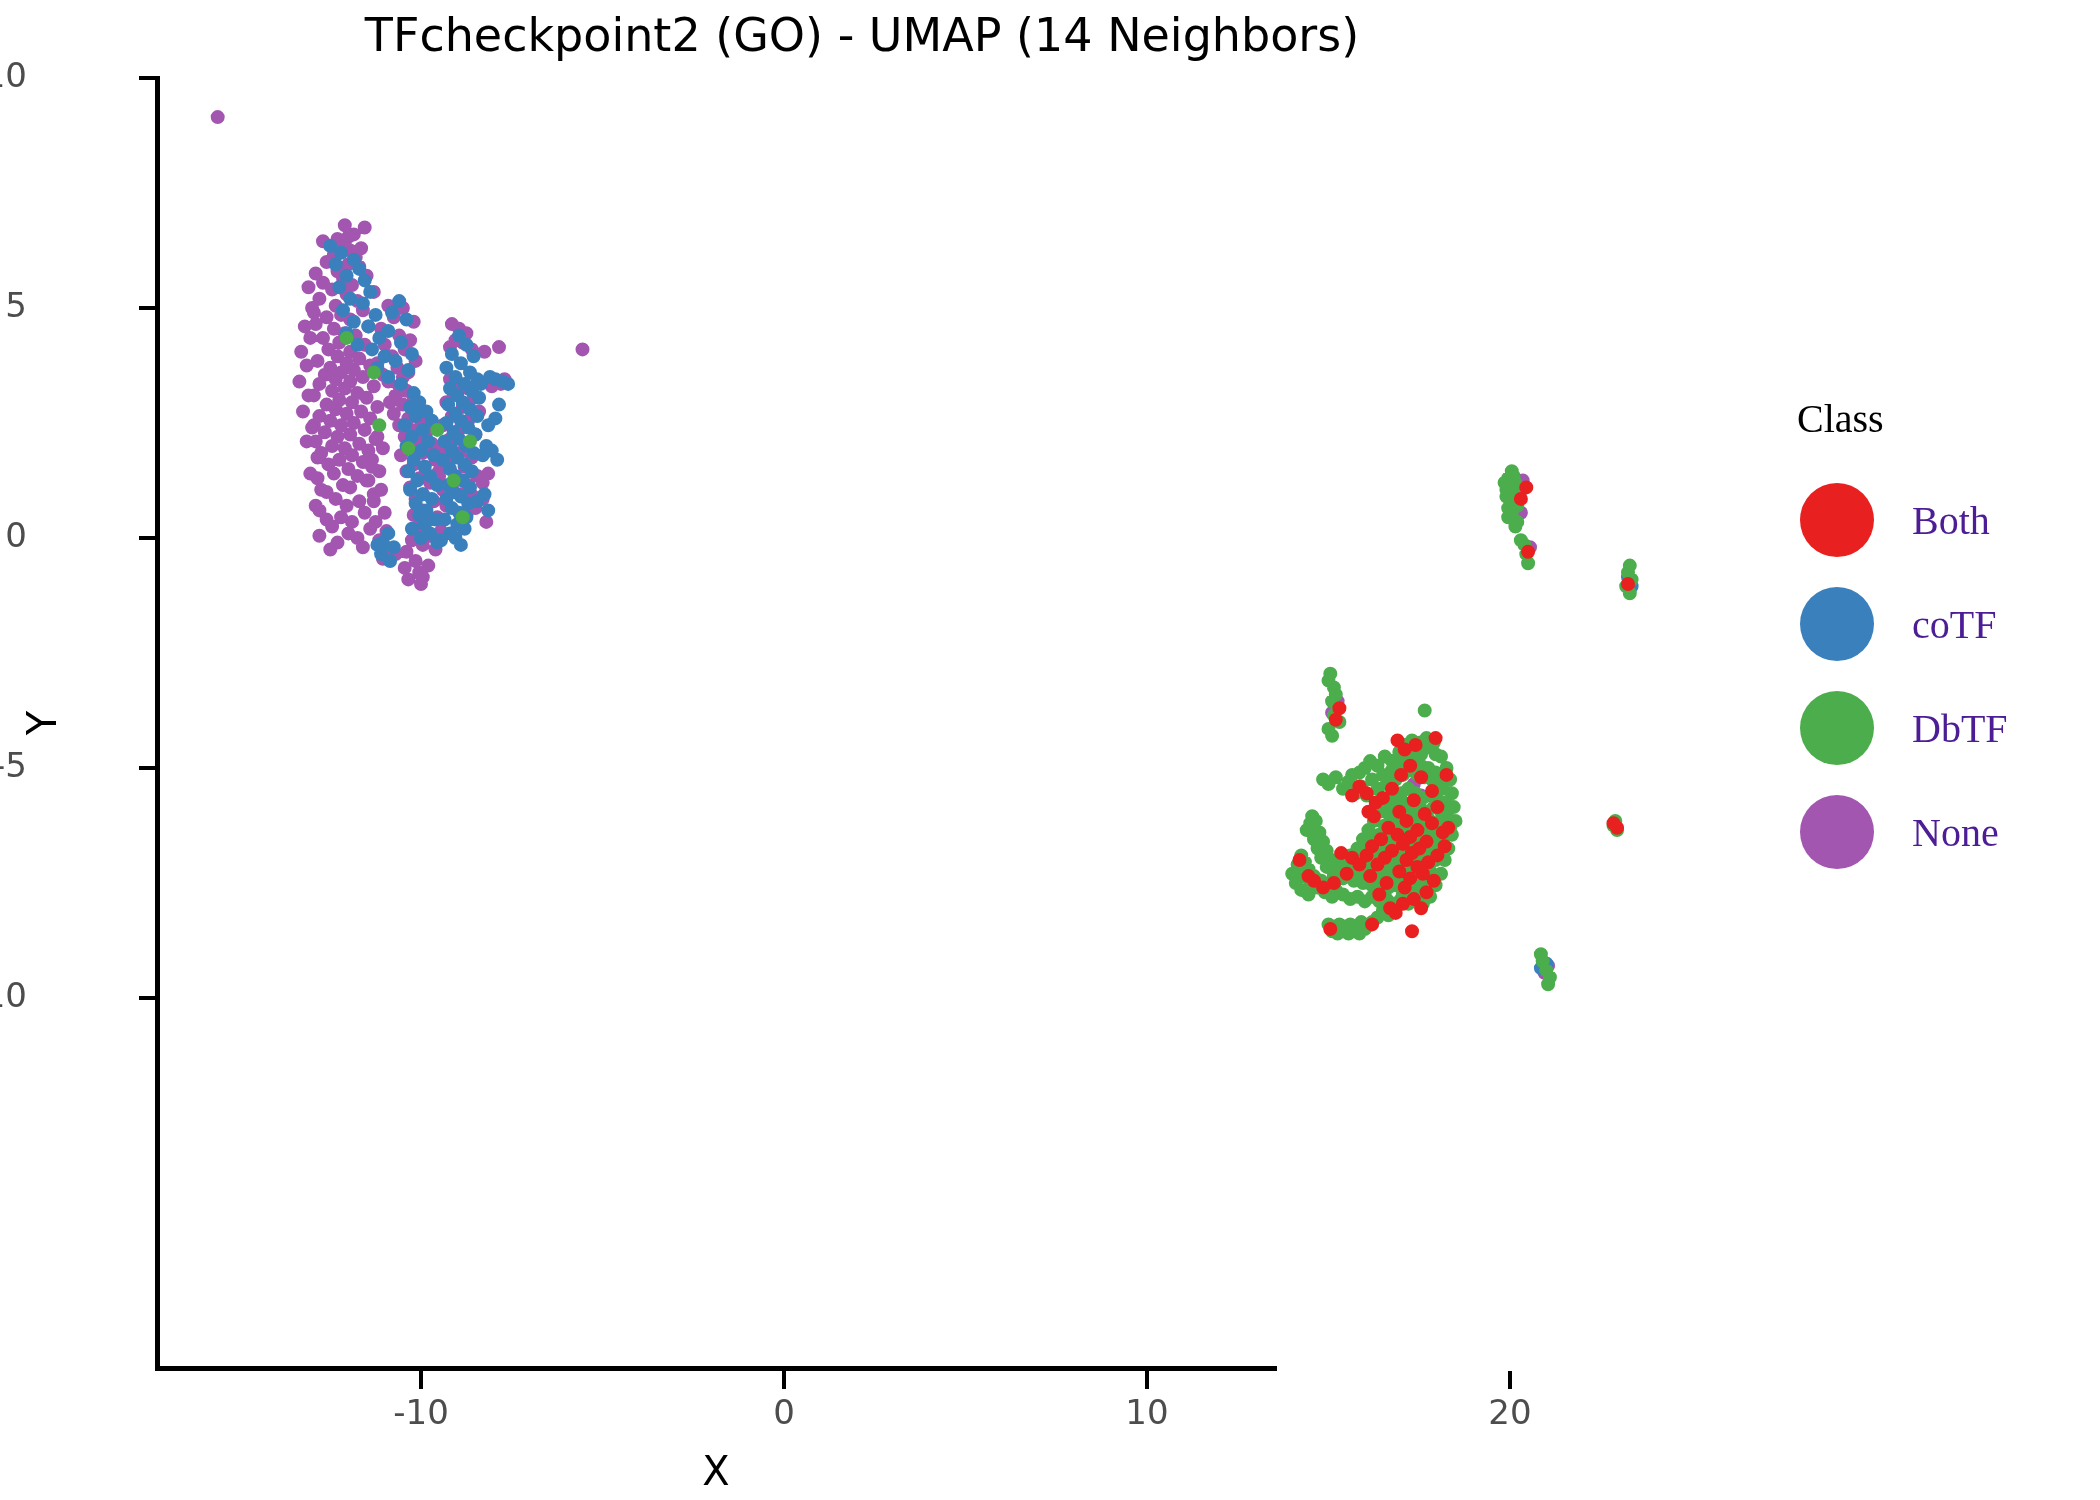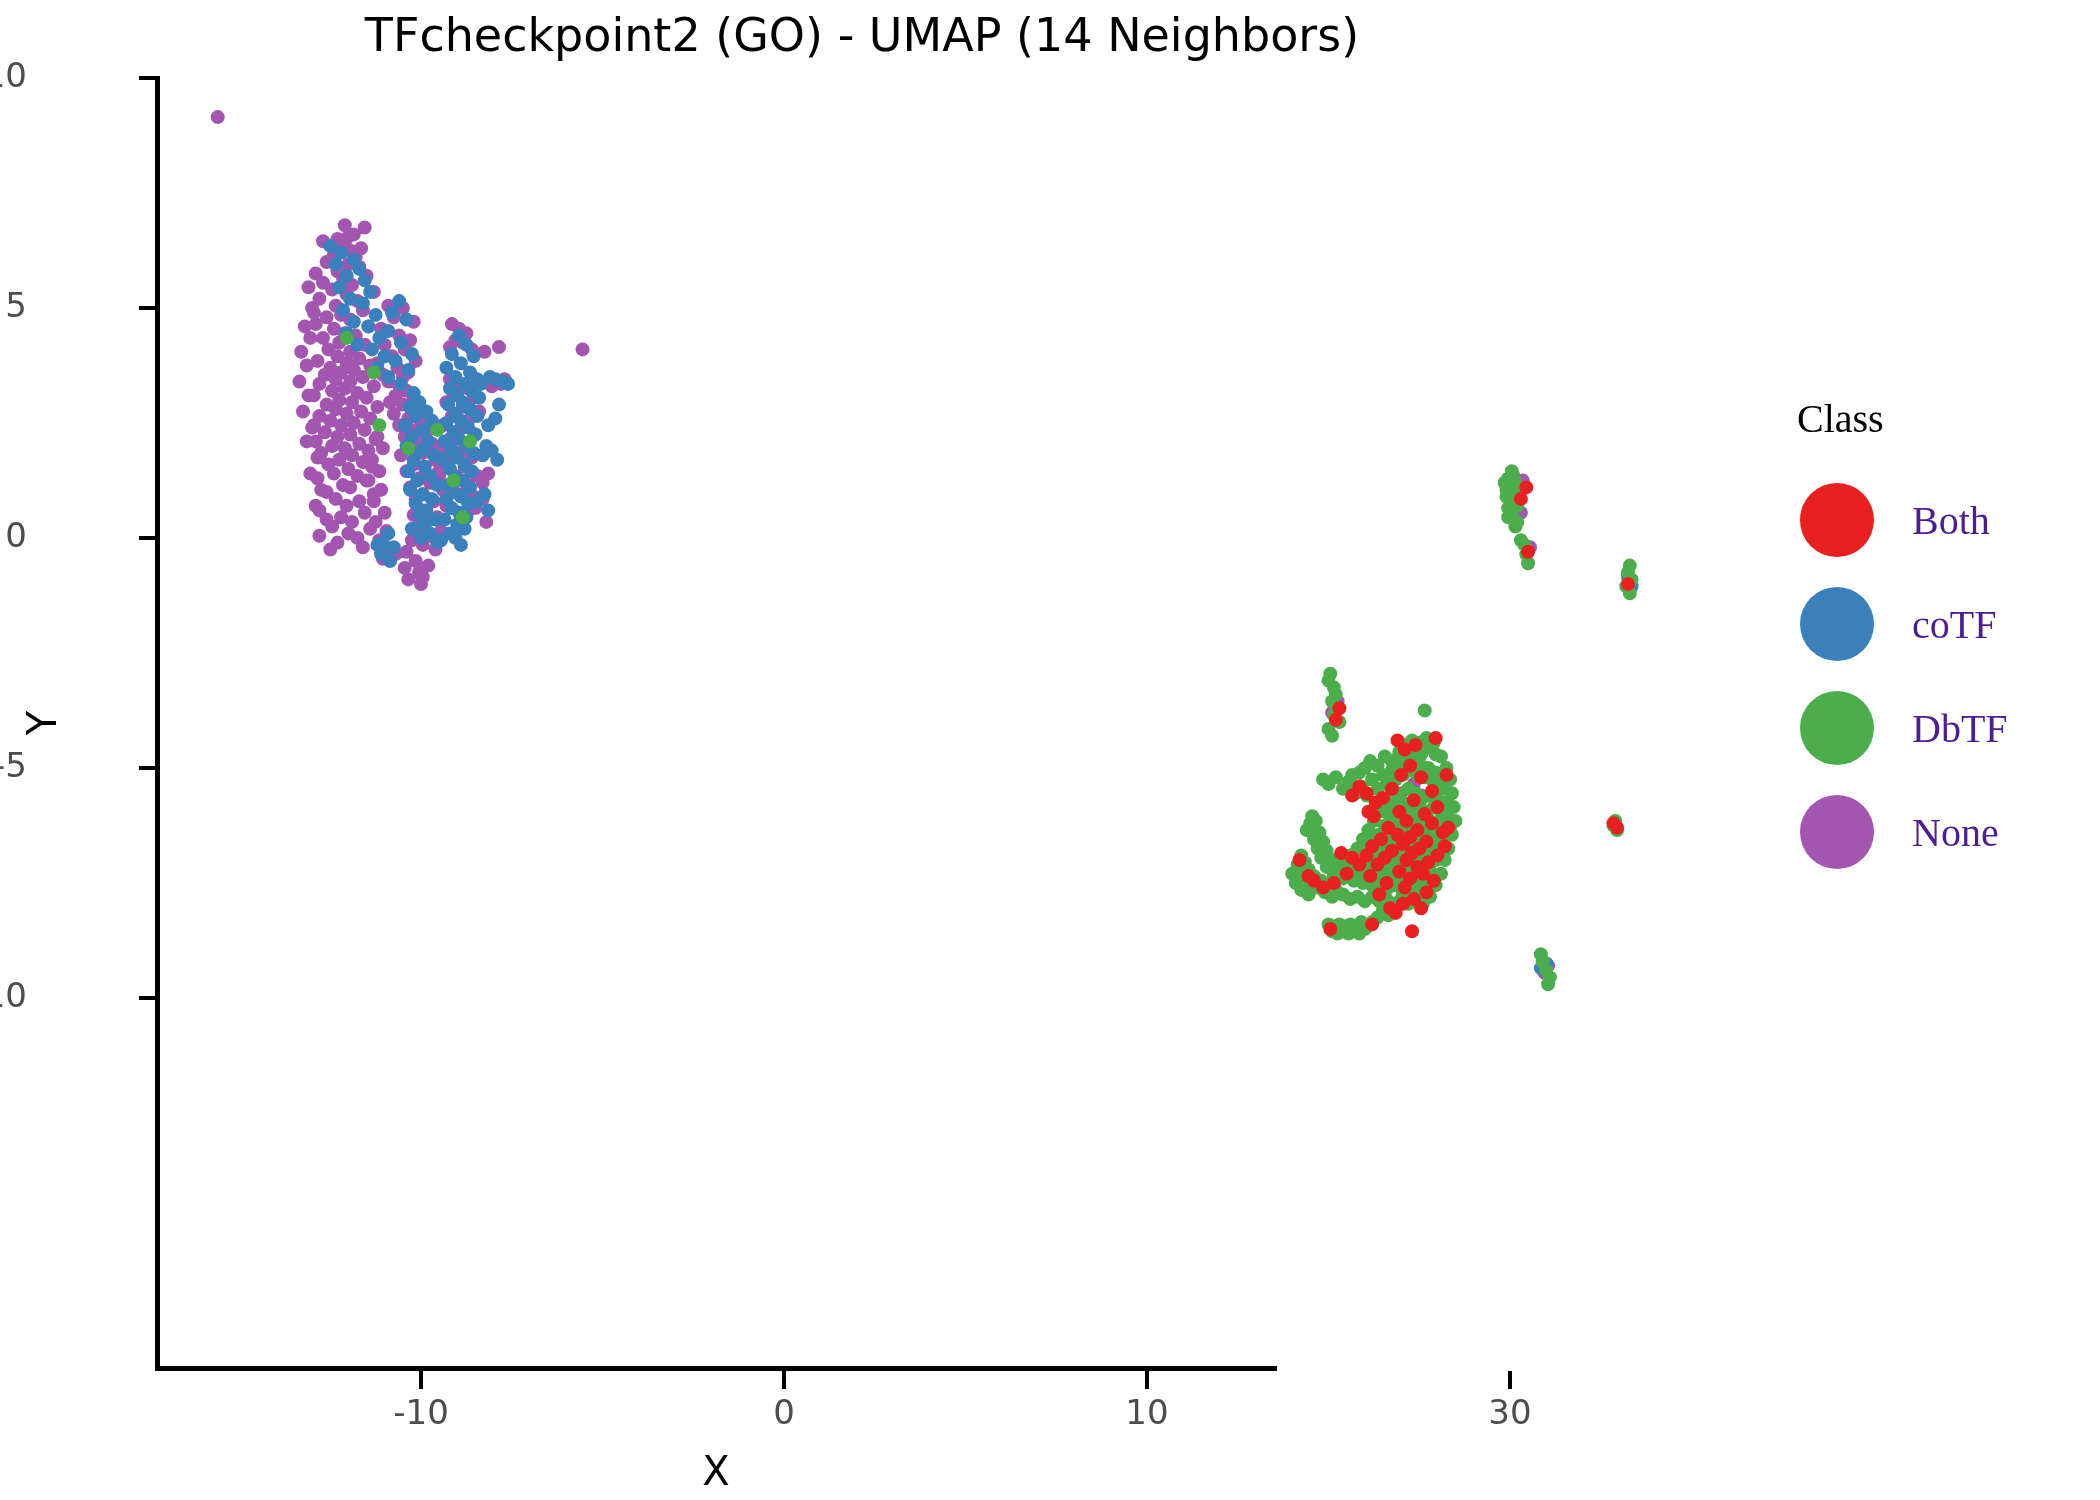--- a/index.html
+++ b/index.html
@@ -181,21 +181,21 @@
       <div class="y-tick-label" style="top:975.0px">-10</div>
     </div>
   <div id="x-ticks">
       <div class="x-tick-mark" style="left:407.0px"></div>
       <div class="x-tick-label" style="left:409.0px">-10</div>
       <div class="x-tick-mark" style="left:770.0px"></div>
       <div class="x-tick-label" style="left:772.0px">0</div>
       <div class="x-tick-mark" style="left:1133.0px"></div>
       <div class="x-tick-label" style="left:1135.0px">10</div>
       <div class="x-tick-mark" style="left:1496.0px"></div>
-      <div class="x-tick-label" style="left:1498.0px">30</div>
+      <div class="x-tick-label" style="left:1498.0px">20</div>
     </div>
 
   <div id="x-axis-title">X</div>
   <div id="y-axis-title">Y</div>
 
   <div id="legend">
     <div id="legend-title">Class</div>
     <div id="legend-rows">
         <div class="legend-row">
       <span class="legend-swatch" style="background:#e8201f"></span>

